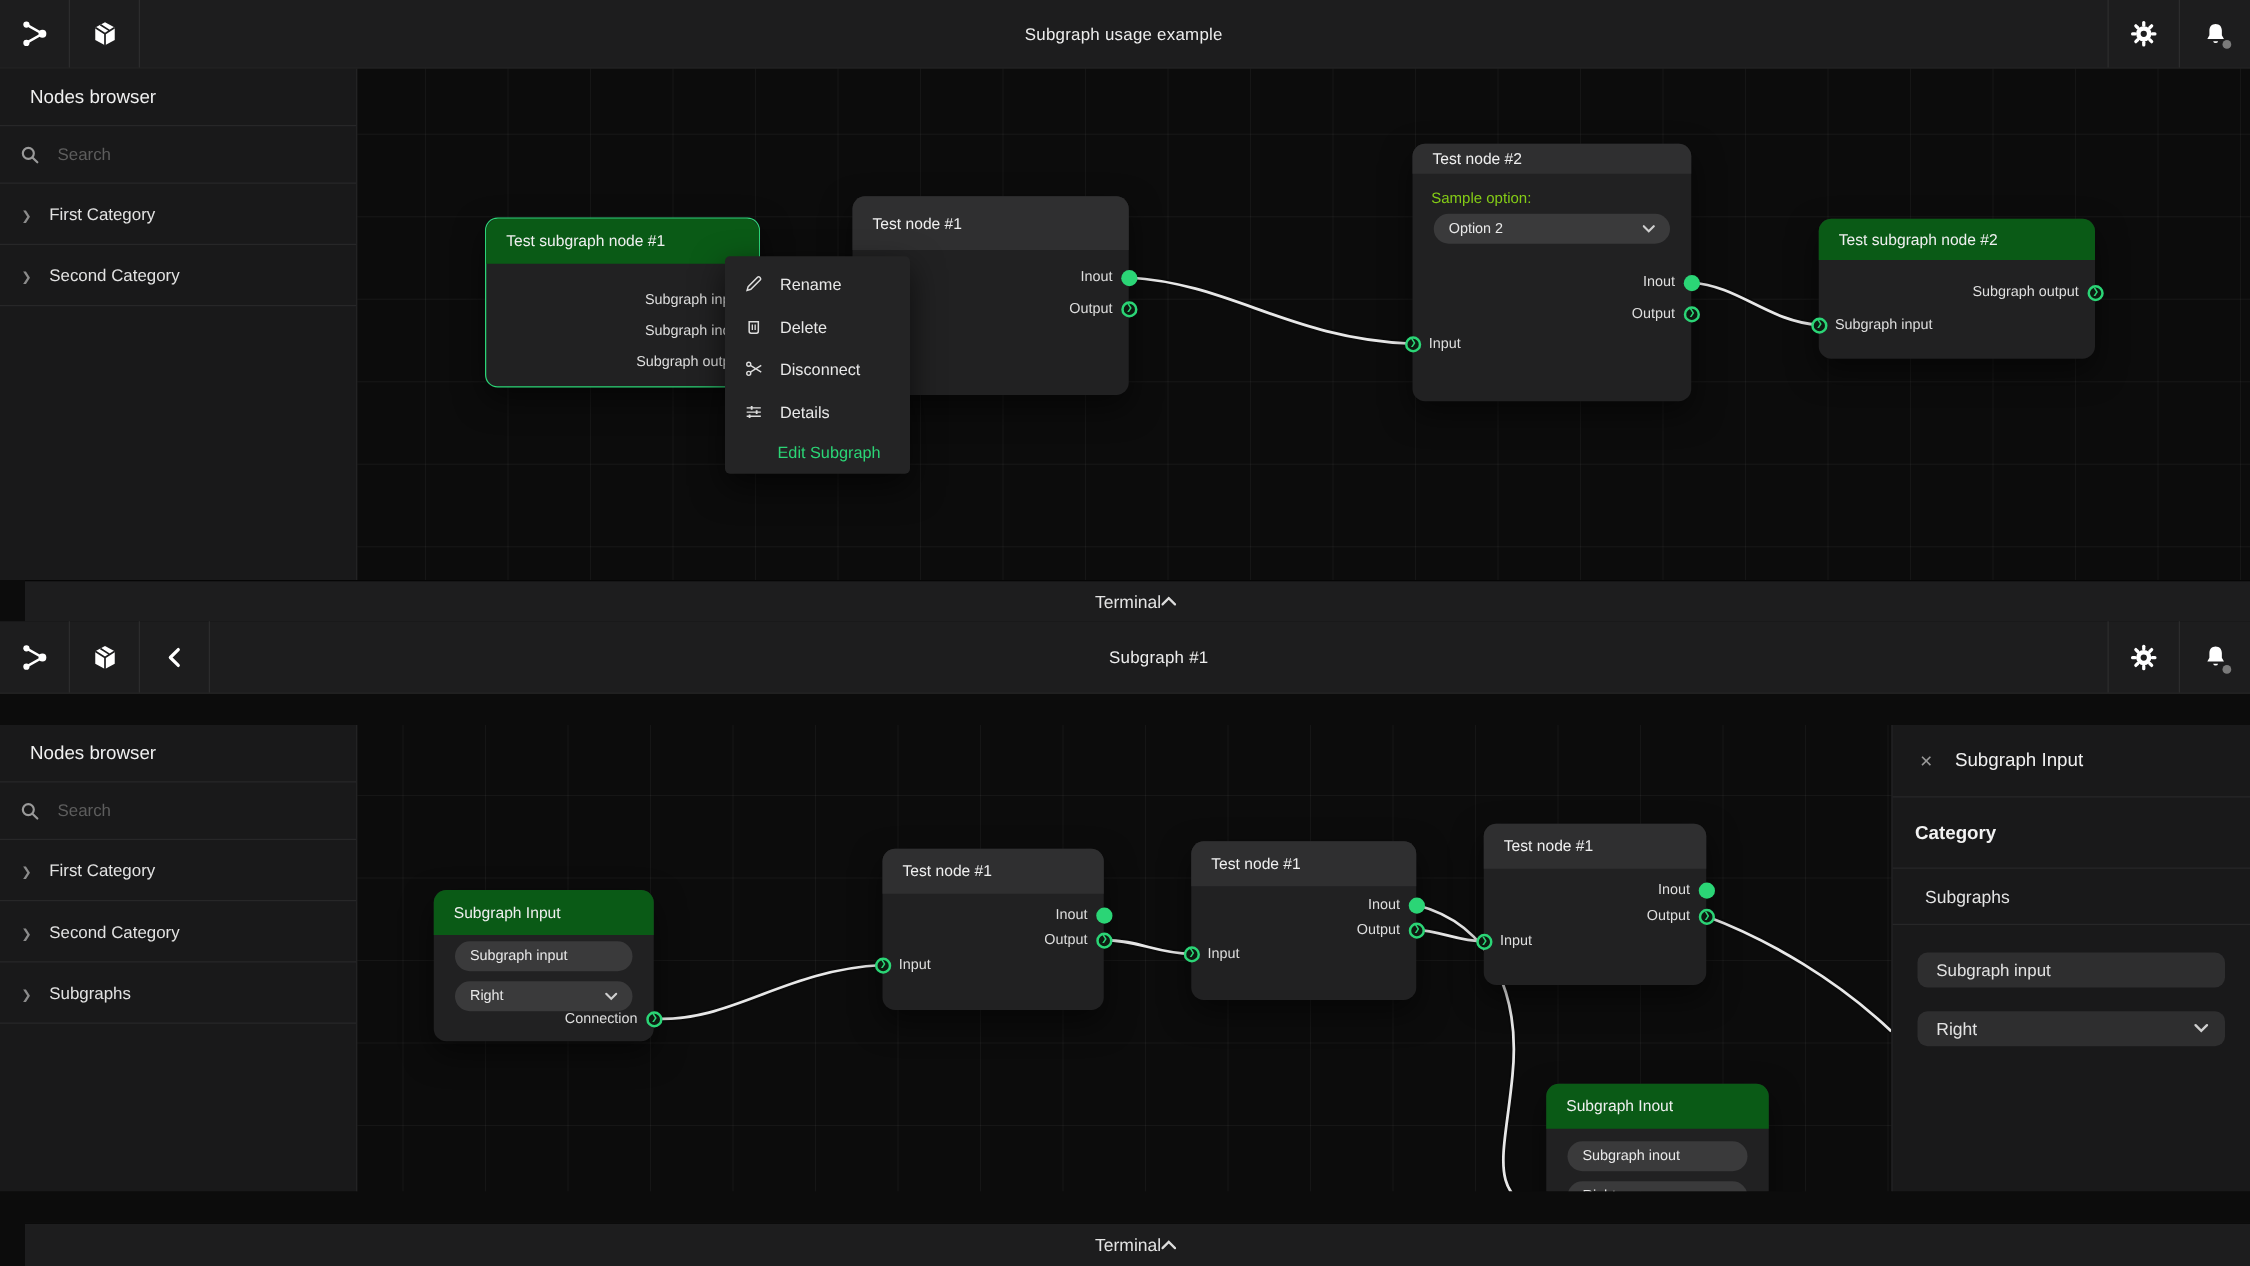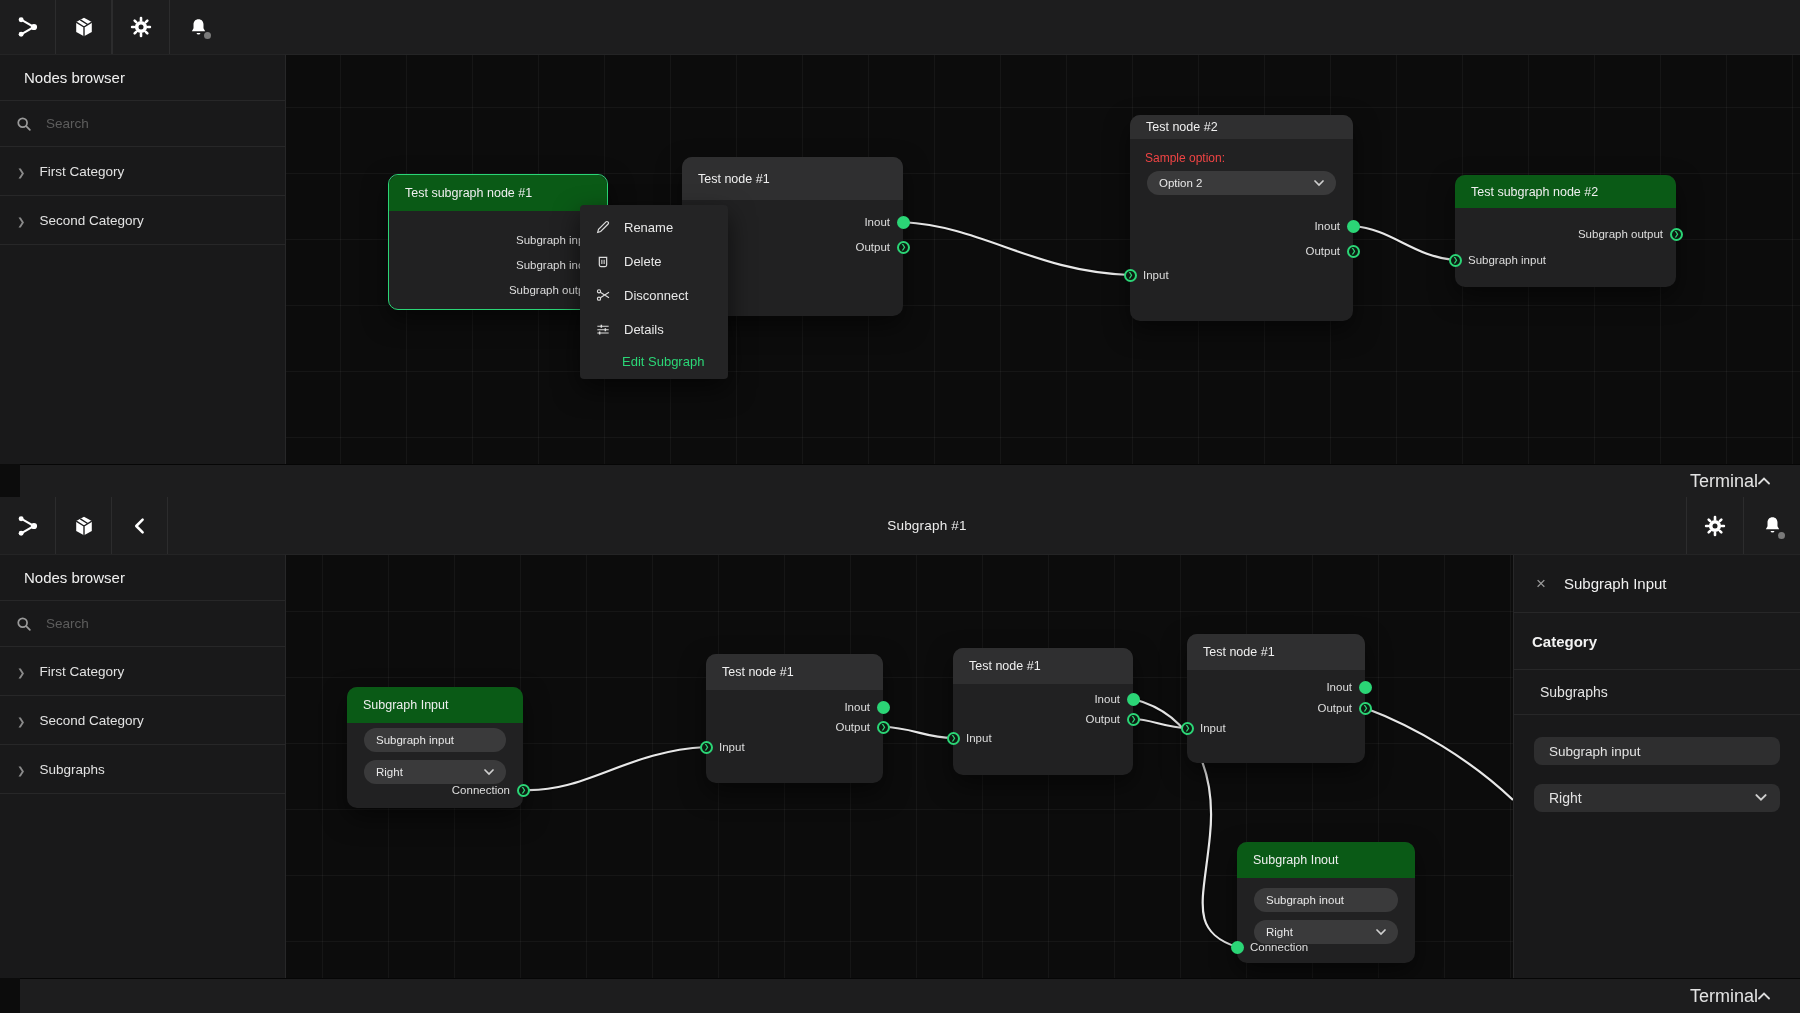--- a/index.html
+++ b/index.html
@@ -11,21 +11,21 @@
     --nodehead:#2f2f30;
     --nodebody:#212122;
     --canvas:#0c0c0c;
     --txt:#e6e6e6;
   }
   *{margin:0;padding:0;box-sizing:border-box;font-family:"Liberation Sans",sans-serif;}
   html,body{background:#000;}
   .app{width:1800px;height:1013px;overflow:hidden;background:var(--canvas);color:var(--txt);position:relative;}
   .win{display:flex;flex-direction:column;}
   .win-a{height:497px;}
-  .win-b{height:516px;}
+  .win-b{height:516px;gap:25px;}
 
   
   .topbar{height:55px;background:var(--barbg);display:flex;align-items:stretch;flex:0 0 auto;border-bottom:1px solid #242425;}
   .win-b .topbar{height:58px;}
   .icon-btn{width:56px;display:flex;align-items:center;justify-content:center;border-right:1px solid #2c2c2d;cursor:pointer;}
   .icon-btn.right{border-right:none;border-left:1px solid #2c2c2d;width:57px;position:relative;}
   .topbar-title{flex:1;display:flex;align-items:center;justify-content:center;font-size:13.5px;color:#ededed;letter-spacing:.2px;}
   .badge-dot{position:absolute;width:7px;height:7px;border-radius:50%;background:#7a7a7a;right:15px;bottom:15px;}
 
   
@@ -57,34 +57,34 @@
   .port-row{position:absolute;left:0;right:0;height:16px;display:flex;align-items:center;}
   .port-row.right{justify-content:flex-end;padding-right:13px;}
   .port-row.left{justify-content:flex-start;padding-left:13px;}
   .port-label{font-size:11.5px;color:#dedede;white-space:nowrap;}
   .port{position:absolute;top:1.5px;width:13px;height:13px;border-radius:50%;cursor:crosshair;}
   .port.edge-right{right:-6.5px;}
   .port.edge-left{left:-6.5px;}
   .port.solid{background:var(--accent);}
   .port.ring{width:13px;height:13px;background:#0d1a11;border:2.2px solid var(--accent);display:flex;align-items:center;justify-content:center;}
   .port.ring::before{content:"\276F";color:var(--accent);font-size:6.5px;line-height:1;margin-left:1px;}
-  .node-opt-label{margin:12px 15px 6px;font-size:12px;color:#ef4444;}
+  .node-opt-label{margin:12px 15px 6px;font-size:12px;color:#84cc16;}
   .pill{margin:0 17px;height:24px;background:#3a3a3b;border-radius:12px;display:flex;align-items:center;padding:0 12px;font-size:11.5px;color:#e8e8e8;}
   .pill input{background:transparent;border:none;outline:none;color:#e8e8e8;font-size:11.5px;width:100%;}
   .pill.select{justify-content:space-between;cursor:pointer;}
   .abs{position:absolute;left:0;right:0;}
 
   
   .ctx-menu{position:absolute;z-index:10;width:148px;background:#242425;border-radius:4px;box-shadow:0 10px 26px rgba(0,0,0,.6);padding:5px 0 10px;}
   .ctx-item{height:34px;display:flex;align-items:center;gap:13px;padding-left:15px;font-size:13px;color:#e8e8e8;cursor:pointer;}
   .ctx-item svg{flex:0 0 auto;}
   .ctx-edit{margin-top:8px;padding-left:42px;font-size:13px;color:var(--accent);cursor:pointer;}
 
   
-  .terminal{height:33px;background:var(--barbg);border-top:1px solid #060606;display:flex;align-items:center;justify-content:flex-end;padding:0 30px 0 27px;flex:0 0 auto;font-size:18px;color:#e3e3e3;margin-left:20px;}
+  .terminal{height:33px;background:var(--barbg);border-top:1px solid #060606;display:flex;align-items:center;justify-content:center;padding:0 30px 0 27px;flex:0 0 auto;font-size:14px;color:#e3e3e3;margin-left:20px;}
   .win-b .terminal{height:35px;}
 
   
   .props{width:287px;flex:0 0 auto;background:var(--sidebg);border-left:1px solid #272728;display:flex;flex-direction:column;}
   .pp-head{height:58px;display:flex;align-items:center;gap:18px;padding-left:22px;border-bottom:1px solid #272728;font-size:15px;color:#f0f0f0;}
   .pp-close{color:#9a9a9a;font-size:17px;cursor:pointer;line-height:1;}
   .pp-h{height:57px;display:flex;align-items:center;padding-left:18px;font-size:15px;font-weight:bold;color:#f2f2f2;border-bottom:1px solid #272728;}
   .pp-row{height:45px;display:flex;align-items:center;padding-left:26px;font-size:14px;color:#e4e4e4;border-bottom:1px solid #272728;cursor:pointer;}
   .pp-h.second{height:53px;}
   .pp-fields{padding:22px 20px;display:flex;flex-direction:column;gap:19px;}
@@ -105,20 +105,21 @@
             <circle cx="18.5" cy="12" r="3.4" fill="#fff"></circle>
             <circle cx="4.5" cy="20" r="2.7" fill="#fff"></circle>
         </svg>
       </div>
       <div class="icon-btn">
         <svg width="22" height="22" viewBox="0 0 24 24">
           <path d="M12 2l8.5 4.6v10.8L12 22l-8.5-4.6V6.6z" fill="#fff"></path>
           <path d="M12 12L3.5 6.6M12 12l8.5-5.4M12 12v10M8 4.2l8.4 5.3" stroke="#1d1d1e" stroke-width="1.5" fill="none"></path>
         </svg>
       </div>
+      <div class="topbar-title">Subgraph usage example</div>
       <div class="icon-btn right">
         <svg width="24" height="24" viewBox="0 0 24 24">
           <g fill="#fff">
             <rect x="10.7" y="1.8" width="2.6" height="4.6" rx="1.2"></rect>
             <rect x="10.7" y="1.8" width="2.6" height="4.6" rx="1.2" transform="rotate(45 12 12)"></rect>
             <rect x="10.7" y="1.8" width="2.6" height="4.6" rx="1.2" transform="rotate(90 12 12)"></rect>
             <rect x="10.7" y="1.8" width="2.6" height="4.6" rx="1.2" transform="rotate(135 12 12)"></rect>
             <rect x="10.7" y="1.8" width="2.6" height="4.6" rx="1.2" transform="rotate(180 12 12)"></rect>
             <rect x="10.7" y="1.8" width="2.6" height="4.6" rx="1.2" transform="rotate(225 12 12)"></rect>
             <rect x="10.7" y="1.8" width="2.6" height="4.6" rx="1.2" transform="rotate(270 12 12)"></rect>

